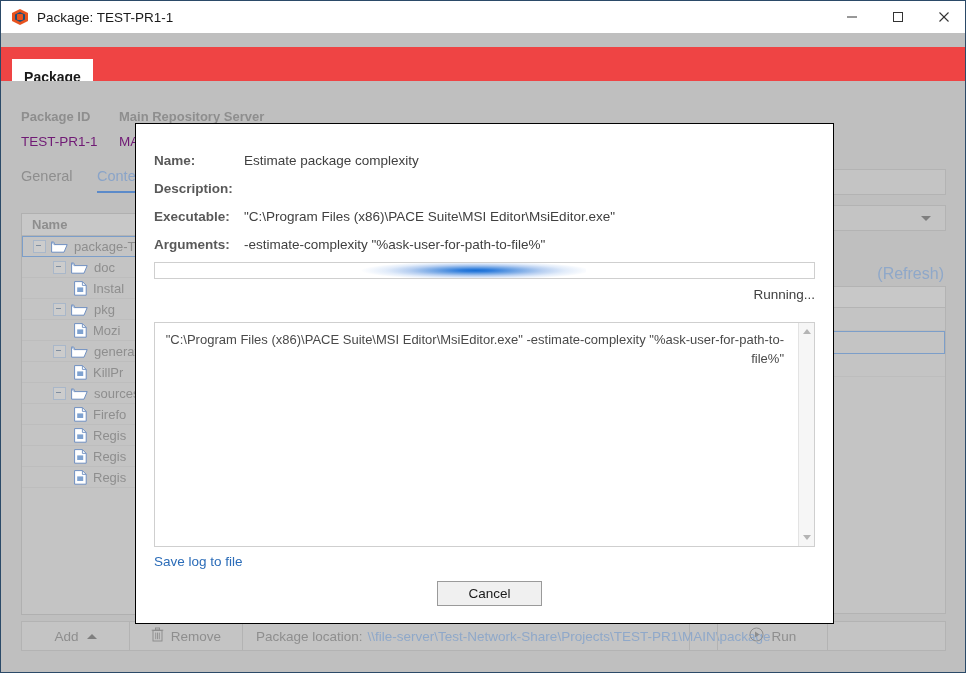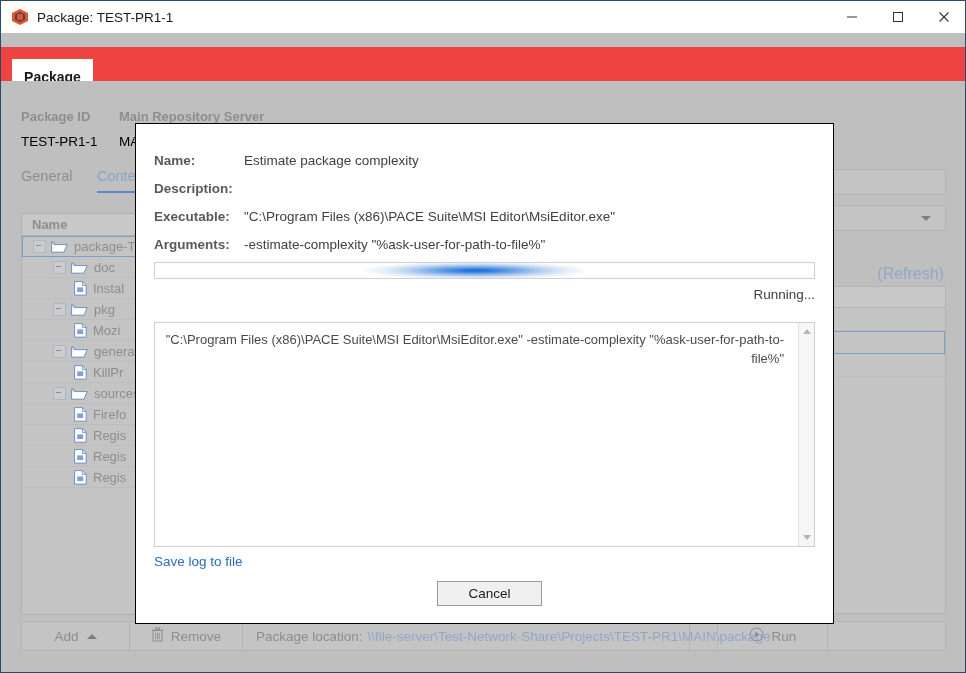--- a/index.html
+++ b/index.html
@@ -120,21 +120,21 @@
   .hdr-label {
     position: absolute;
     font-size: 13px;
     font-weight: bold;
     color: #8e8e8e;
     white-space: nowrap;
   }
   .hdr-value {
     position: absolute;
     font-size: 13.5px;
-    color: #000000;
+    color: #701a75;
     white-space: nowrap;
   }
   .hdr-divider {
     position: absolute;
     left: 708px; top: 90px;
     width: 1px; height: 40px;
     background: #aeaeae;
   }
 
   

